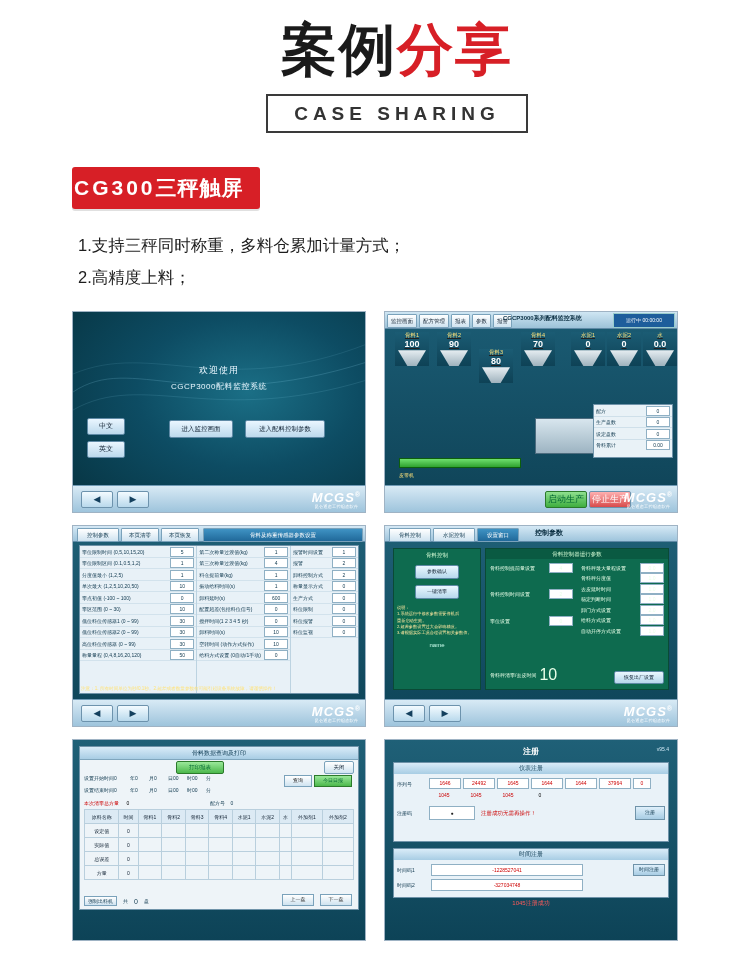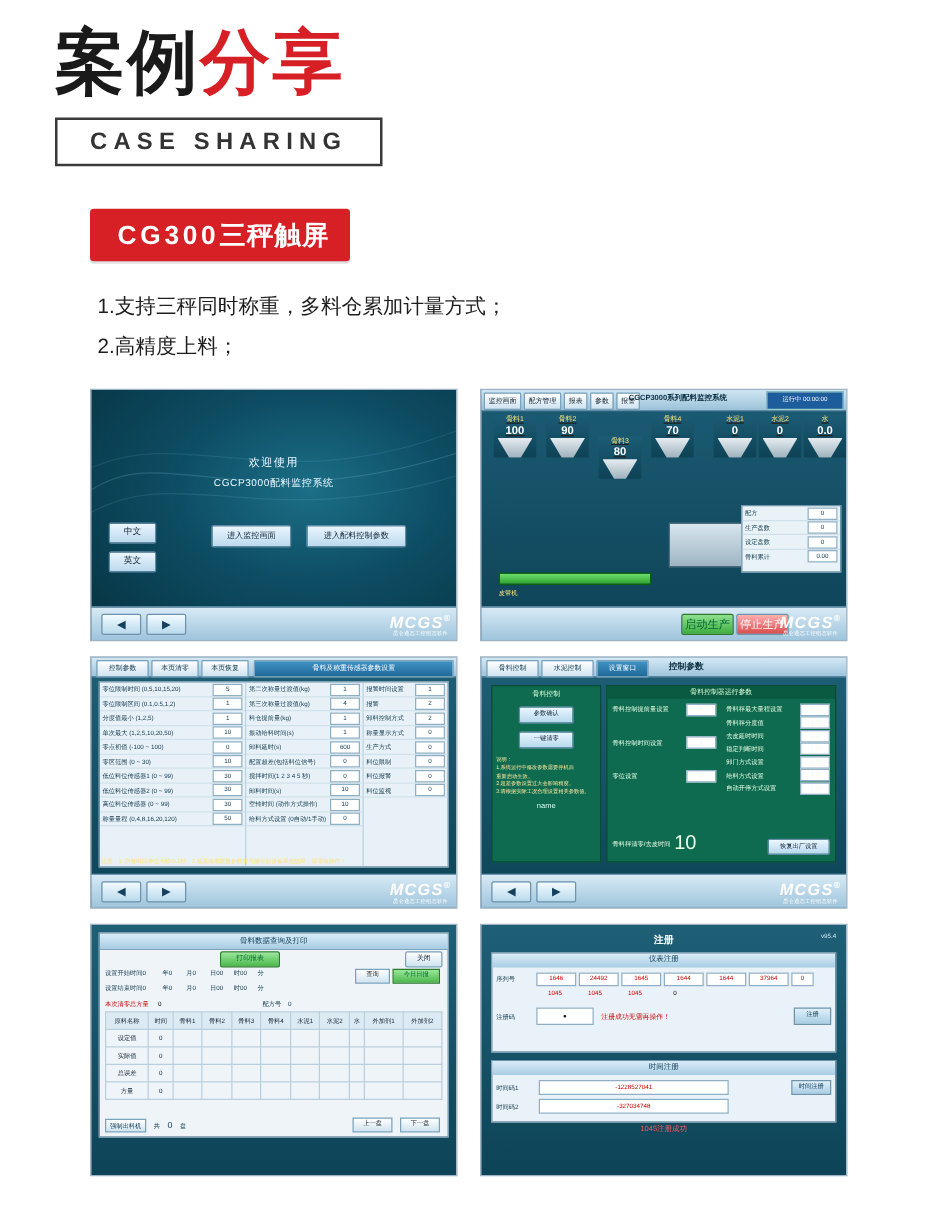--- a/index.html
+++ b/index.html
@@ -1,28 +1,28 @@
 <!DOCTYPE html>
 <html><head>
 <meta charset="utf-8">
 <style>
   html,body{margin:0;padding:0;background:#ffffff;}
   body{width:750px;height:971px;font-family:"Liberation Sans","DejaVu Sans",sans-serif;color:#222;}
   .page{position:relative;width:750px;height:971px;overflow:hidden;}
 
   
-  .hero{padding-top:22px;text-align:left;padding-left:44px;}
+  .hero{padding-top:22px;text-align:center;padding-left:44px;}
   .hero-title{font-size:56px;font-weight:bold;letter-spacing:2px;line-height:1;}
   .hero-title .blk{color:#1a1a1a;}
   .hero-title .red{color:#d71f26;}
   .hero-sub{display:inline-block;margin-top:16px;padding:7px 26px 6px;border:2px solid #3a3a3a;font-size:19px;letter-spacing:5px;color:#333;font-weight:bold;}
 
   
   .sec-label-wrap{margin:34px 0 0 72px;}
-  .sec-label{display:inline-block;background:#d71f26;color:#fff;font-size:21px;font-weight:bold;letter-spacing:1px;padding:7px 16px 7px 22px;border-radius:3px;box-shadow:0 2px 0 rgba(0,0,0,.12);}
+  .sec-label{display:inline-block;background:#d71f26;color:#fff;font-size:21px;font-weight:bold;letter-spacing:1px;padding:7px 16px 7px 2px;border-radius:3px;box-shadow:0 2px 0 rgba(0,0,0,.12);}
   .sec-label .en{letter-spacing:3px;}
 
   
   .features{margin:20px 0 0 78px;font-size:16.5px;line-height:1.95;color:#1d1d1d;}
 
   
   .grid{position:relative;margin:18px auto 0;width:606px;}
   .row{display:flex;justify-content:space-between;margin-bottom:12px;}
   .shot{width:294px;height:202px;border:1px solid #9fb3c4;box-sizing:border-box;position:relative;overflow:hidden;background:#0b2a3a;}
 

